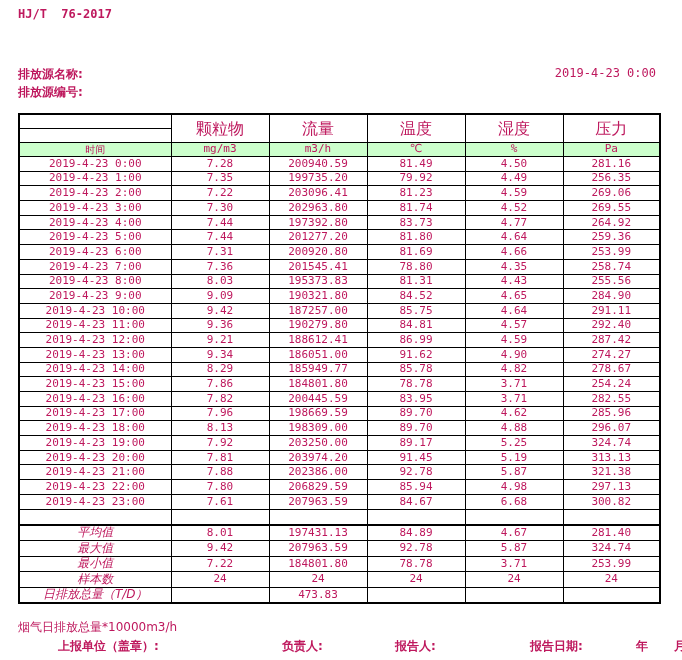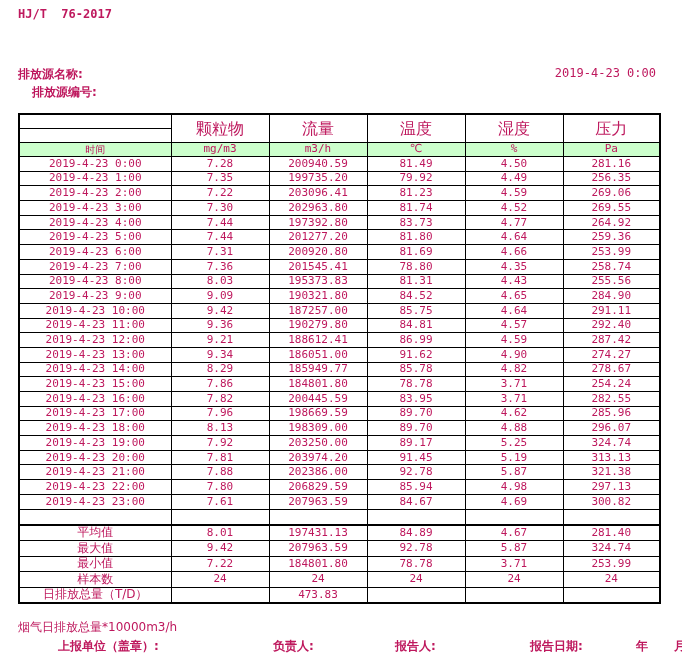--- a/index.html
+++ b/index.html
@@ -5,47 +5,47 @@
   html,body{margin:0;padding:0;background:#fff;}
   .page{
     position:relative;width:682px;height:660px;background:#ffffff;color:#be185d;
     font-family:"DejaVu Sans Mono","DejaVu Sans",monospace;overflow:hidden;
   }
   .cn{font-family:"DejaVu Sans","Liberation Sans",sans-serif;}
   .std-code{position:absolute;left:18px;top:7px;font-size:12px;font-weight:bold;white-space:pre;}
   .title{position:absolute;left:20px;top:26px;width:660px;text-align:center;
          font-size:15px;font-weight:bold;letter-spacing:1px;}
   .source-name{position:absolute;left:18px;top:66px;font-size:12px;font-weight:bold;}
-  .source-code{position:absolute;left:32px;top:84px;font-size:12px;font-weight:bold;}
+  .source-code{position:absolute;left:18px;top:84px;font-size:12px;font-weight:bold;}
   .report-datetime{position:absolute;right:26px;top:66px;font-size:12px;}
 
   table.report{
     position:absolute;left:18px;top:113px;border-collapse:collapse;table-layout:fixed;
     border:2px solid #000;
   }
   table.report td,table.report th{
     border:1px solid #000;padding:0;margin:0;text-align:center;vertical-align:middle;
     font-size:11px;font-weight:normal;line-height:1.1;white-space:nowrap;overflow:hidden;
   }
   thead tr.hdr-sub td{height:13px;}
   thead th.measure-head{font-family:Liberation Sans, sans-serif;font-size:16px;margin-left:9px;}
   tr.green-row td{background:#ccffcc;height:13px;}
   tr.green-row td.time-head{font-family:"DejaVu Sans","Liberation Sans",sans-serif;font-size:10px;}
   tbody.hourly td{height:13.7px;}
   tbody.spacer td{height:14px;border-bottom:2px solid #000;}
   tbody.summary td{height:14.5px;}
   tbody.summary tr:first-child td{border-top:2px solid #000;}
-  tbody.summary td.cn{font-size:12px;}
+  tbody.summary td.cn{font-size:12px;font-style:italic;}
   table.report tbody td{background:#fff;}
   tr.green-row td{background:#ccffcc !important;}
 
   .note{position:absolute;left:18px;top:619px;font-size:12px;}
   .sig{position:absolute;top:638px;font-size:12px;font-weight:bold;margin-left:40px;}
   .sig.unit{left:18px;}
-  .sig.resp{left:233px;}
+  .sig.resp{left:242px;}
   .sig.reporter{left:355px;}
   .sig.rdate{left:490px;}
   .sig.year{left:596px;}
   .sig.month{left:634px;}
   .sig.day{left:667px;}
 </style>
 </head>
 <body>
 
 <div class="page">
@@ -268,21 +268,21 @@
           <td>206829.59</td>
           <td>85.94</td>
           <td>4.98</td>
           <td>297.13</td>
         </tr>
         <tr>
           <td>2019-4-23 23:00</td>
           <td>7.61</td>
           <td>207963.59</td>
           <td>84.67</td>
-          <td>4.69</td>
+          <td>6.68</td>
           <td>300.82</td>
         </tr>
       </tbody>
     <tbody class="spacer">
       <tr>
         <td></td>
         <td></td>
         <td></td>
         <td></td>
         <td></td>

